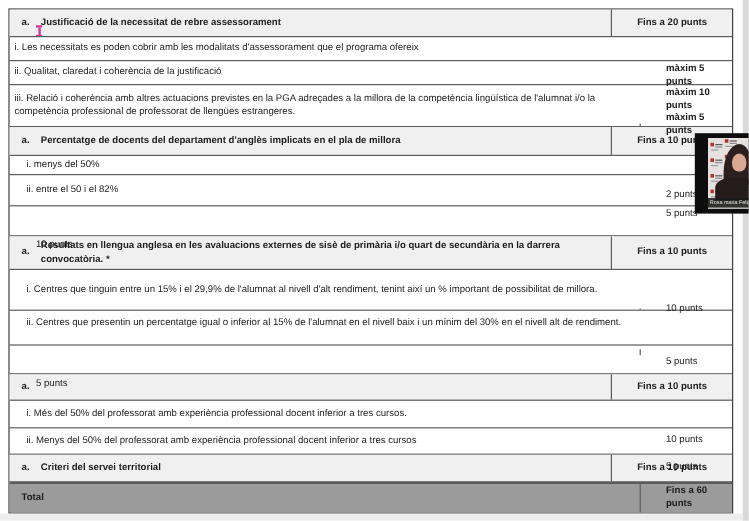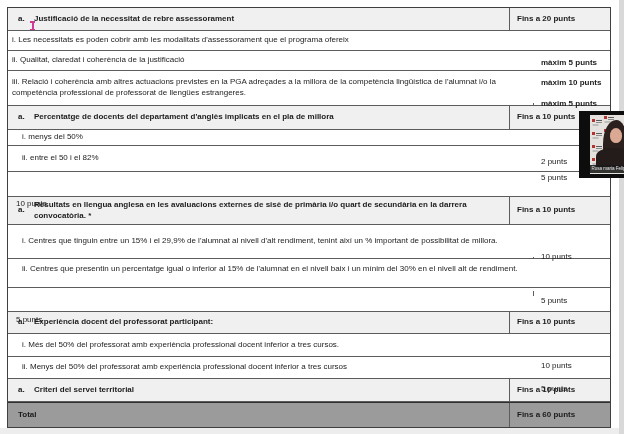--- a/index.html
+++ b/index.html
@@ -14,35 +14,35 @@
 
   
   .ctable{
     position:absolute;left:7px;top:7px;width:604px;
     border:1px solid #3f3f3f;background:#ffffff;box-sizing:border-box;
   }
   .tr{display:flex;border-bottom:1px solid #5c5c5c;box-sizing:border-box;}
   .tr:last-child{border-bottom:none;}
   .td{box-sizing:border-box;display:flex;align-items:center;font-size:8px;line-height:1.35;}
   .label{padding-left:4px;padding-right:8px;}
-  .points{border-left:1px solid #5c5c5c;padding-left:7px;padding-right:2px;}
+  .points{border-left:1px solid #5c5c5c;padding-left:21px;padding-right:2px;}
   
   .h{background:#f0f0f0;font-weight:bold;}
   .h .label{flex:0 0 501px;padding-left:10px;}
   .h .points{flex:1;}
   .num{flex:0 0 16px;}
   .txt{flex:1;}
   
   .it .label{flex:0 0 525px;}
   .it .points{flex:1;margin-top:32px;}
   .ind .label{padding-left:14px;}
   .bp .points{font-weight:bold;}
   .topal .td{align-items:flex-start;padding-top:5px;}
   
-  .total{background:#9b9b9b;font-weight:bold;border-top:1px solid #2f2f2f;}
+  .total{background:#9b9b9b;font-weight:bold;border-top:1px solid #2f2f2f;gap:24px;}
   .total .label{flex:0 0 501px;padding-left:10px;}
   .total .points{flex:1;}
 
   
   .cursor{position:absolute;left:29px;top:21px;width:7px;height:10px;z-index:40;}
   .cursor .c-top{width:5px;height:1.5px;background:#d23a97;margin:0 auto;}
   .cursor .c-stem{width:2px;height:6px;background:#d23a97;margin:0 auto;}
   .cursor .c-bot{width:5px;height:1.5px;background:#d23a97;margin:0 auto;}
 
   
@@ -147,21 +147,20 @@
     <div class="td points">5 punts</div>
   </div>
 
   <div class="tr it ind" style="height:24px">
     <div class="td points">5 punts</div>
   </div>
 
   <div class="tr h" style="height:22px">
     <div class="td label">
       <span class="num">a.</span>
-      <span class="txt">Experiència docent del professorat participant:</span>
     </div>
     <div class="td points">Fins a 10 punts</div>
   </div>
 
   <div class="tr it ind" style="height:23px">
     <div class="td label">i. Més del 50% del professorat amb experiència professional docent inferior a tres cursos.</div>
     <div class="td points">10 punts</div>
   </div>
 
   <div class="tr it ind" style="height:22px">

